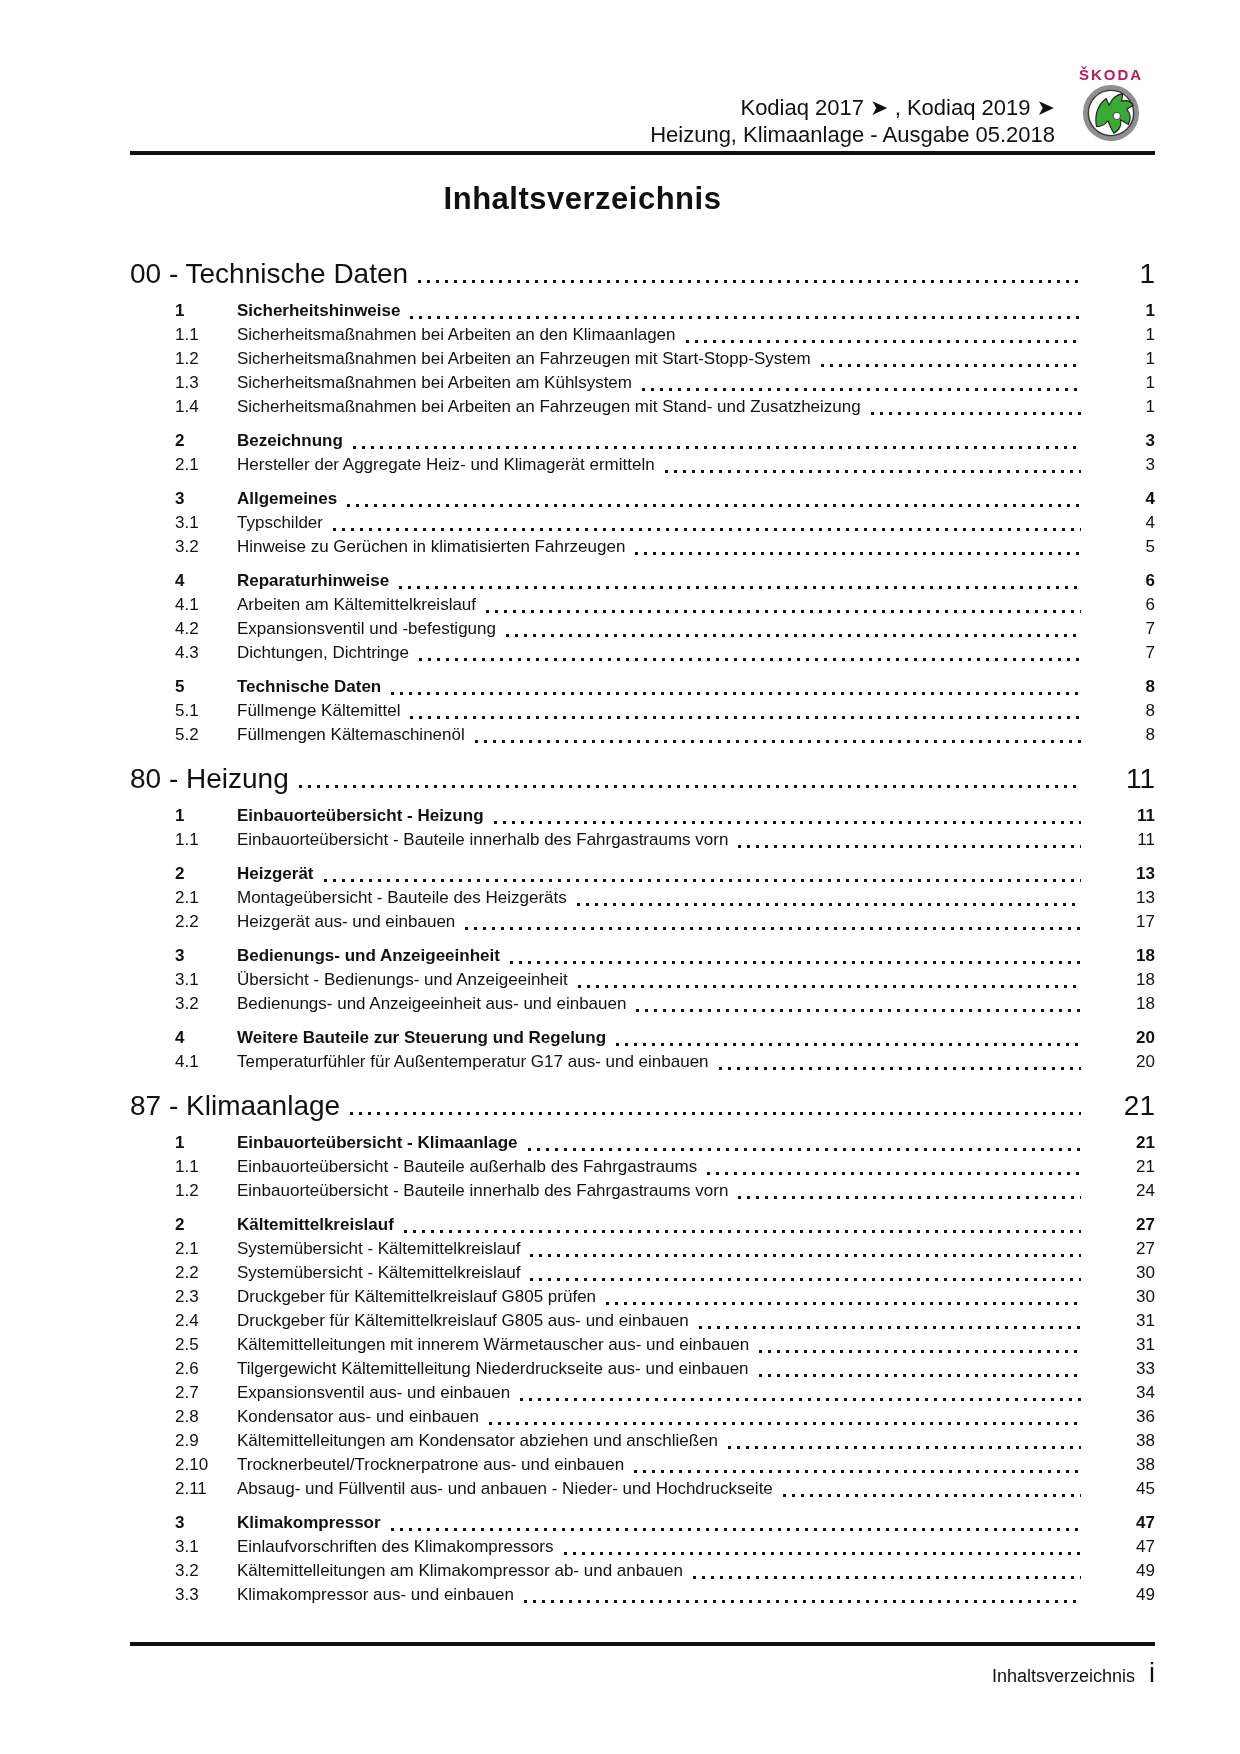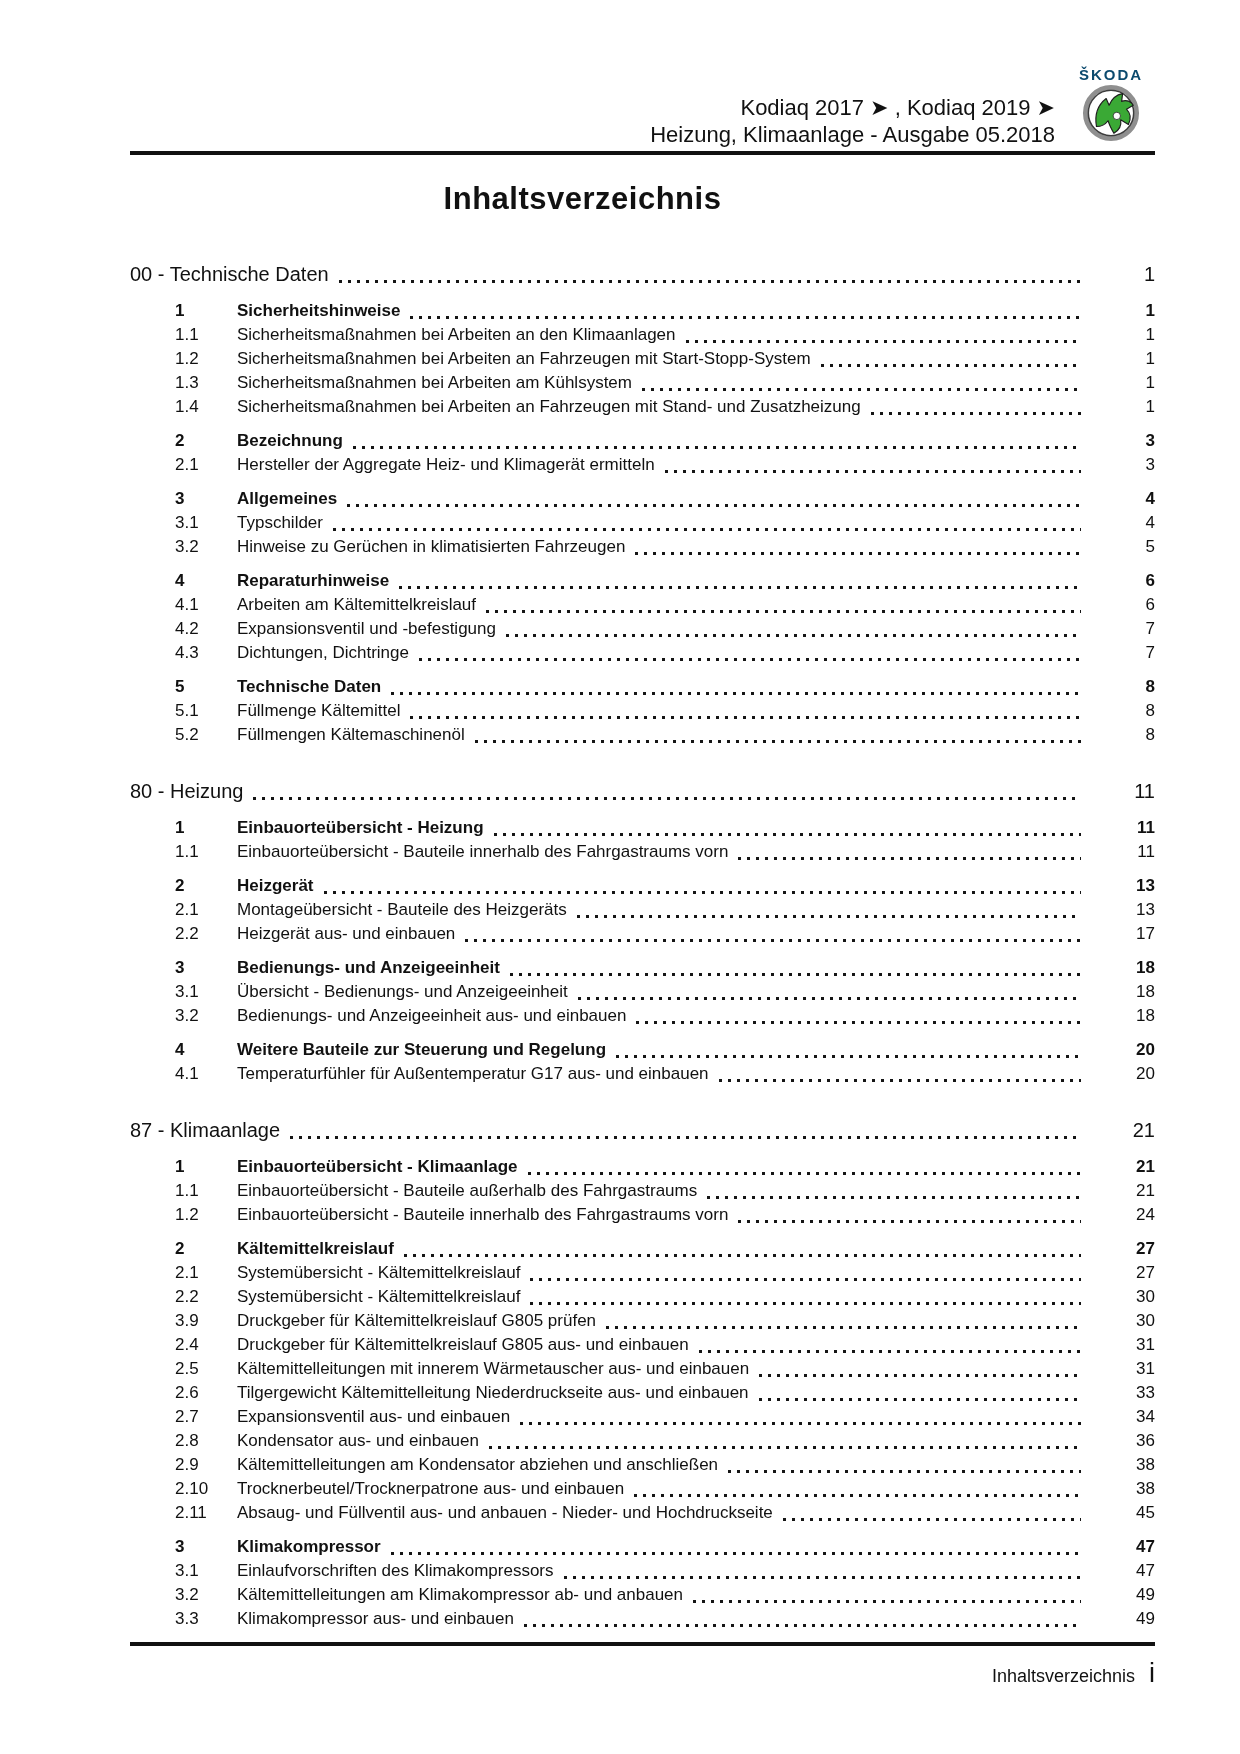--- a/index.html
+++ b/index.html
@@ -23,21 +23,21 @@
     line-height: 27px;
     margin-right: 12px;
     padding-top: 28px;
     white-space: nowrap;
   }
   .brand { width: 88px; text-align: center; flex: 0 0 auto; }
   .brand-name {
     font-weight: bold;
     font-size: 15px;
     letter-spacing: 2px;
-    color: #0c4a6e;
+    color: #be185d;
     margin-bottom: 1px;
   }
   .brand-badge { display: block; margin: 0 auto; }
   .hdr-rule { height: 4px; background: #111; margin-top: 3px; }
   
   .title {
     font-size: 31px;
     font-weight: bold;
     text-align: center;
     margin: 26px 120px 42px 0;
@@ -46,21 +46,21 @@
   
   .row { display: flex; align-items: baseline; }
   .leader {
     flex: 1;
     align-self: flex-end;
     height: 3px;
     margin: 0 18px 4px 10px;
     background-image: repeating-linear-gradient(to right, #151515 0 2.6px, transparent 2.6px 9px);
     background-repeat: repeat-x;
   }
-  .sec-row { font-size: 20px; line-height: 30px; margin: 29px 0 8px; }
+  .sec-row { font-size: 28px; line-height: 30px; margin: 17px 0 8px; }
   .sec-row .leader { margin-bottom: 6px; }
   .sec-page { flex: 0 0 56px; text-align: right; }
   .entry { font-size: 17px; line-height: 24px; padding-left: 45px; }
   .entry.chapter { font-weight: bold; margin-top: 10px; }
   .num { flex: 0 0 62px; }
   .etitle { white-space: nowrap; }
   .page-num { flex: 0 0 56px; text-align: right; }
   
   .ftr-rule { position: absolute; left: 130px; right: 85px; top: 1642px; height: 4px; background: #111; }
   .ftr {
@@ -319,21 +319,21 @@
           <span class="leader"></span>
           <span class="page-num">27</span>
         </div>
         <div class="row entry">
           <span class="num">2.2</span>
           <span class="etitle">Systemübersicht - Kältemittelkreislauf</span>
           <span class="leader"></span>
           <span class="page-num">30</span>
         </div>
         <div class="row entry">
-          <span class="num">3.9</span>
+          <span class="num">2.3</span>
           <span class="etitle">Druckgeber für Kältemittelkreislauf G805 prüfen</span>
           <span class="leader"></span>
           <span class="page-num">30</span>
         </div>
         <div class="row entry">
           <span class="num">2.4</span>
           <span class="etitle">Druckgeber für Kältemittelkreislauf G805 aus- und einbauen</span>
           <span class="leader"></span>
           <span class="page-num">31</span>
         </div>

